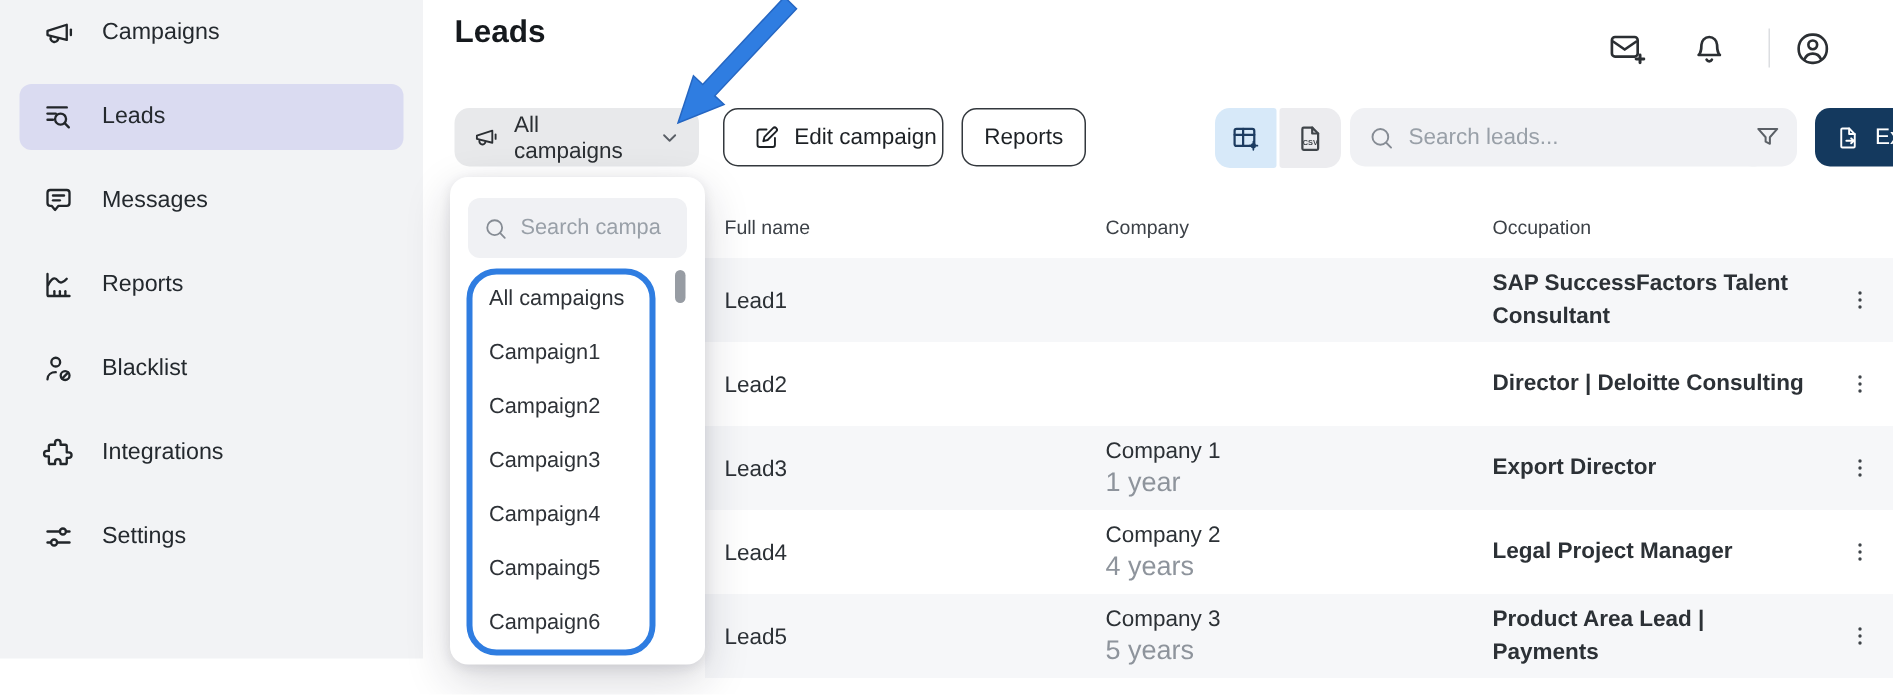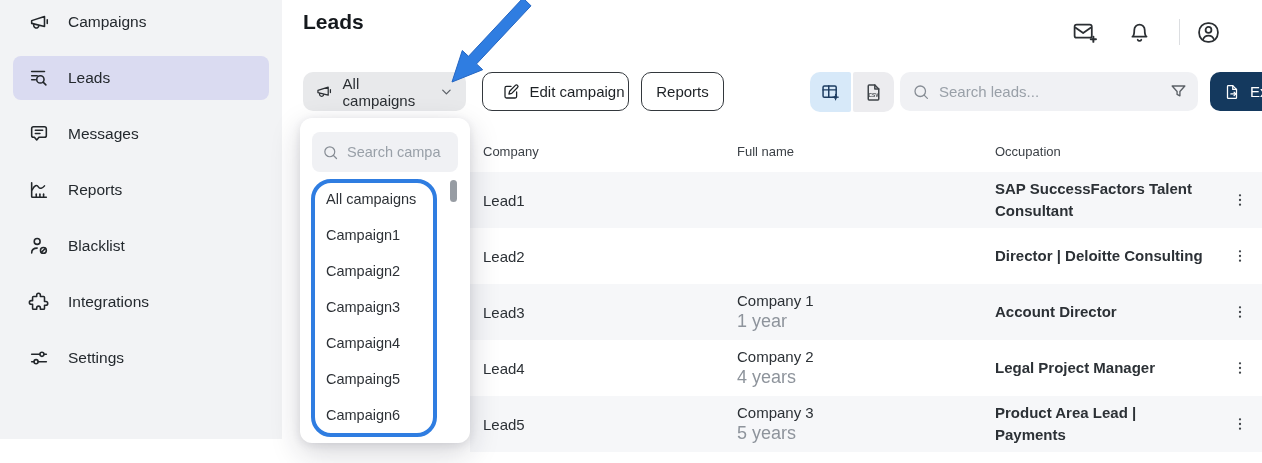--- a/index.html
+++ b/index.html
@@ -263,22 +263,22 @@
         <path d="M13 3.5H7a1 1 0 0 0-1 1v15a1 1 0 0 0 1 1h10a1 1 0 0 0 1-1V8.5z"></path>
         <path d="M13 3.5v5h5"></path>
         <path d="M10.5 14.5H17"></path>
         <path d="m14.8 12.3 2.3 2.2-2.3 2.2"></path>
       </svg>
     <span>Export</span>
   </div>
 
   <div class="tbl">
     <div class="thead">
+      <div>Full name</div>
       <div>Company</div>
-      <div>Full name</div>
       <div>Occupation</div>
       <div></div>
     </div>
 
     <div class="trow alt">
       <div>Lead1</div>
       <div>
         <div class="cname"></div>
         <div class="cyears"></div>
       </div>
@@ -307,21 +307,21 @@
           </svg>
       </div>
     </div>
 
     <div class="trow alt">
       <div>Lead3</div>
       <div>
         <div class="cname">Company 1</div>
         <div class="cyears">1 year</div>
       </div>
-      <div class="occ">Account Director</div>
+      <div class="occ">Export Director</div>
       <div class="kebab">
         <svg viewBox="0 0 24 24" fill="currentColor">
             <circle cx="12" cy="5" r="1.7"></circle>
             <circle cx="12" cy="12" r="1.7"></circle>
             <circle cx="12" cy="19" r="1.7"></circle>
           </svg>
       </div>
     </div>
 
     <div class="trow">

